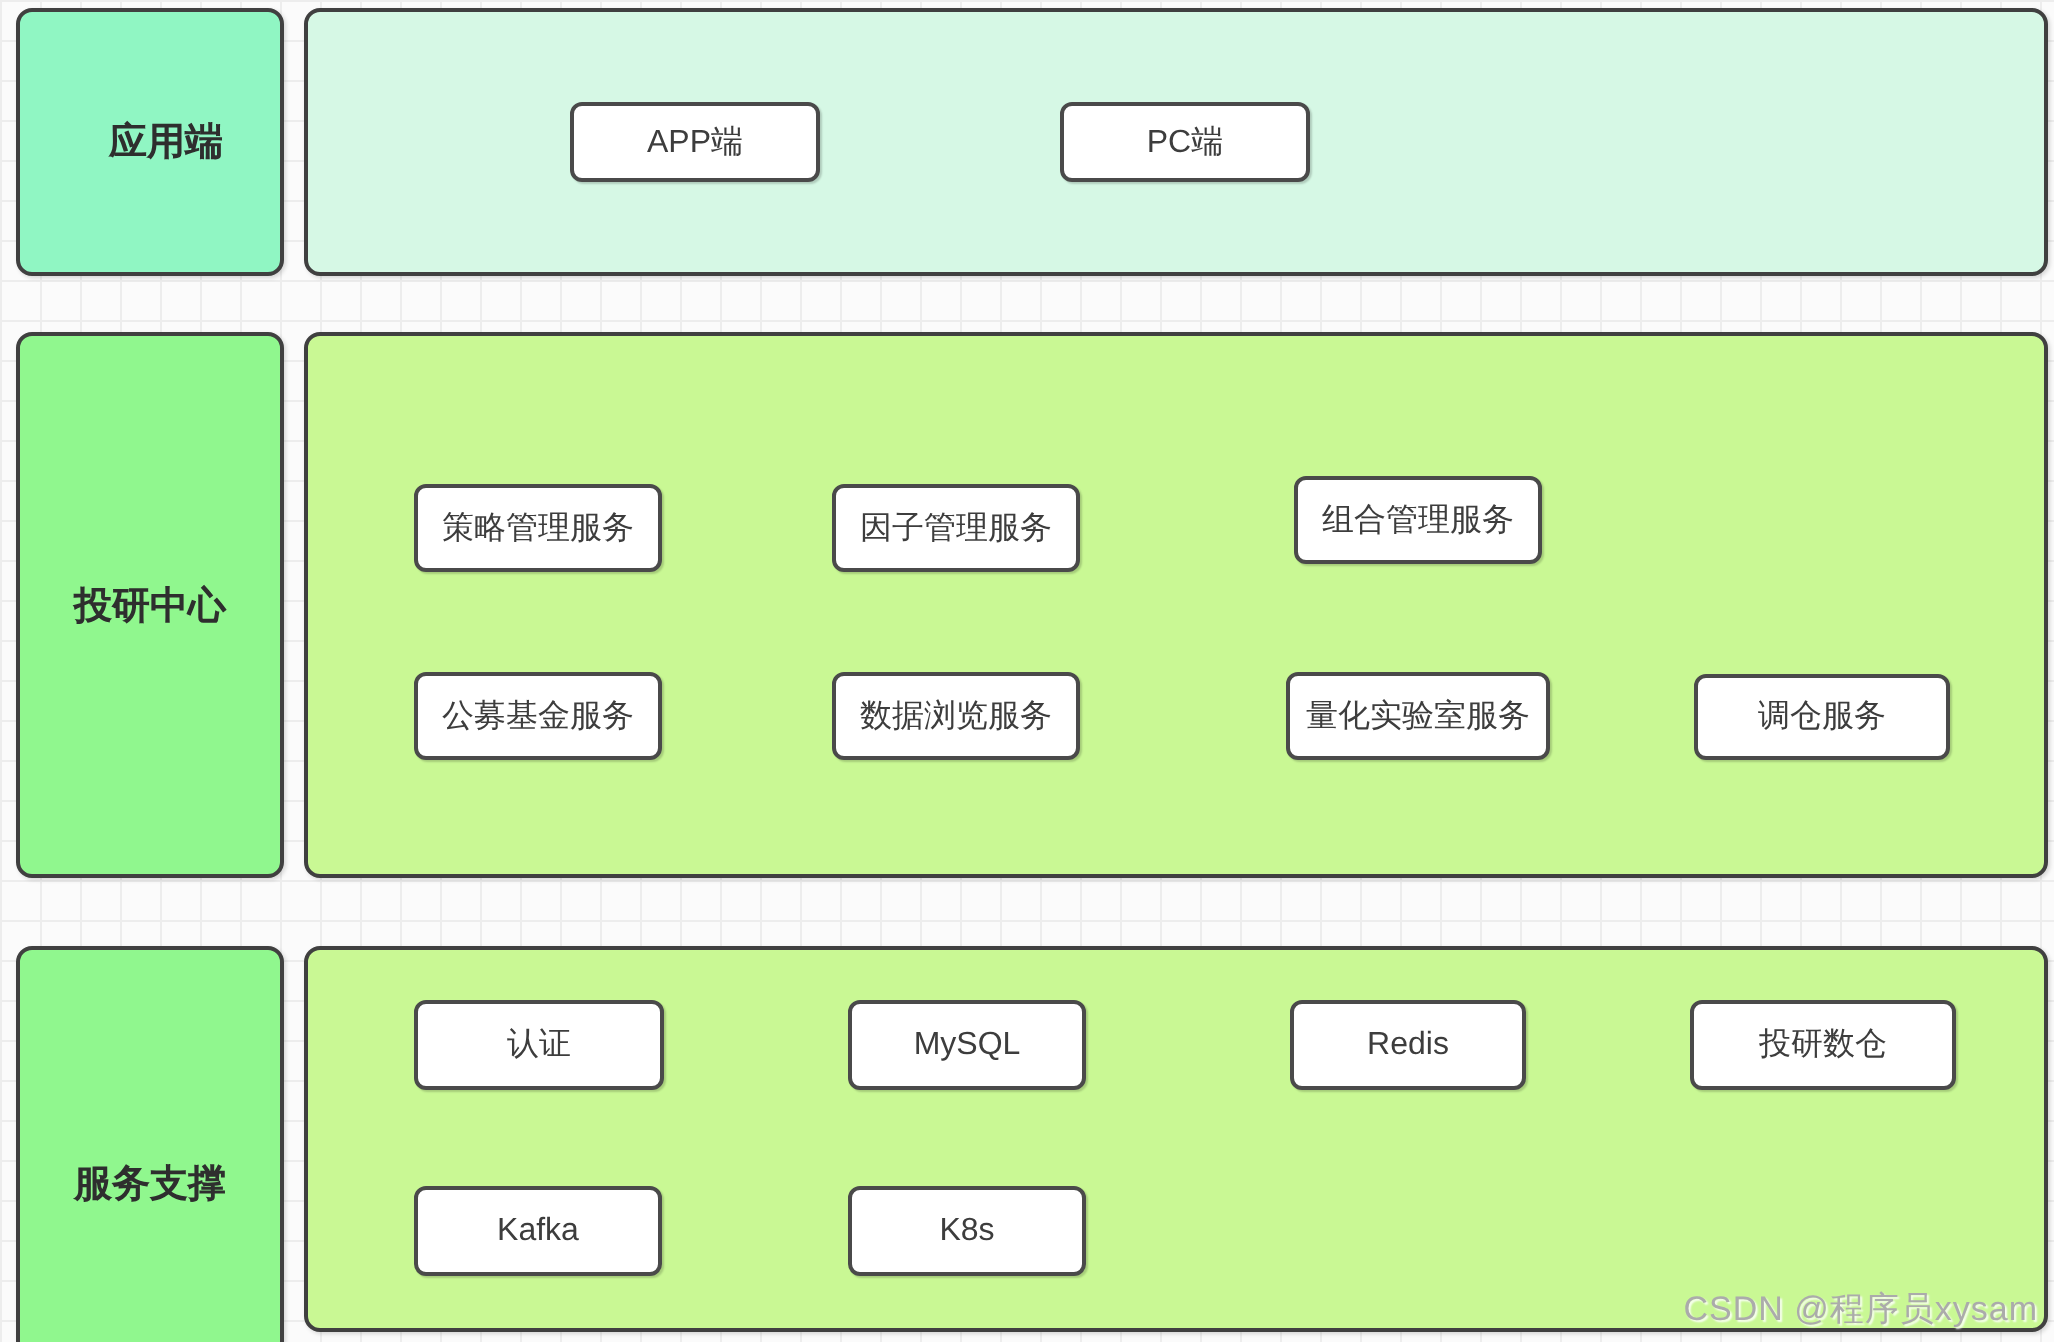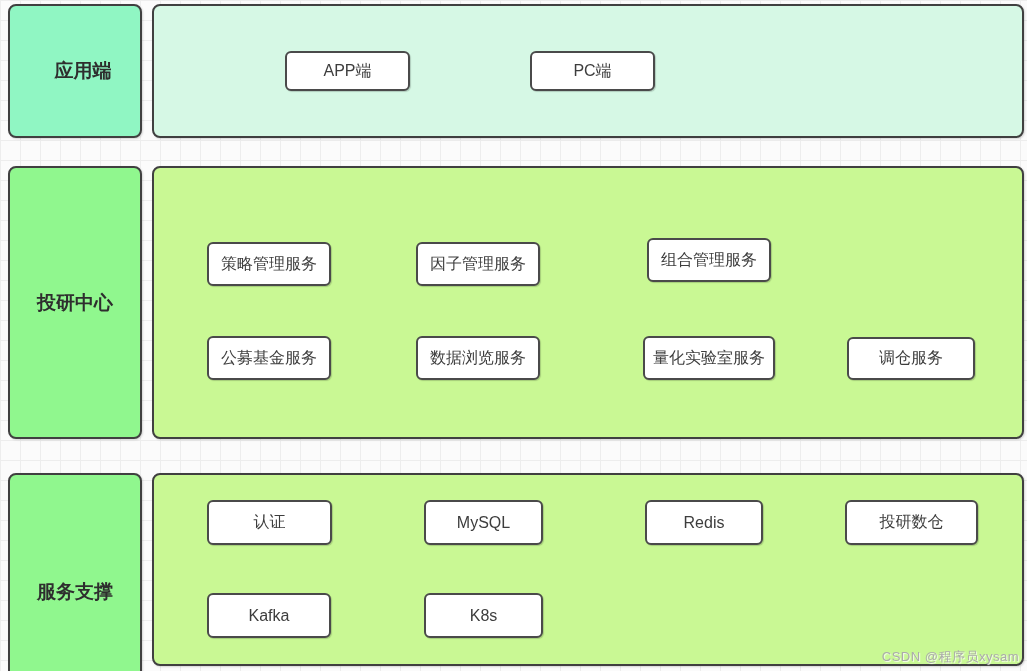--- a/index.html
+++ b/index.html
@@ -38,21 +38,21 @@
     background: var(--node-bg, #ffffff);
     border: 2px solid var(--node-border, #4a4a4a);
     border-radius: 6px; box-sizing: border-box;
     display: flex; align-items: center; justify-content: center;
     font-size: 16px; color: var(--node-text, #3d3d3d);
     white-space: nowrap;
     box-shadow: 1px 1px 1px rgba(0,0,0,0.18);
   }
   .watermark {
     position: absolute; right: 8px; bottom: 5px;
-    font-size: 13px; color: var(--watermark-color, #ababab);
+    font-size: 17px; color: var(--watermark-color, #ababab);
     text-shadow: 1px 1px 1px rgba(255,255,255,0.9);
     letter-spacing: 0.5px;
   }
 </style>
 </head>
 <body>
 
 <div class="label-box s1">应用端</div>
 <div class="content-box s1">
   <div class="node" style="left:131px; top:45px; width:125px; height:40px">APP端</div>

